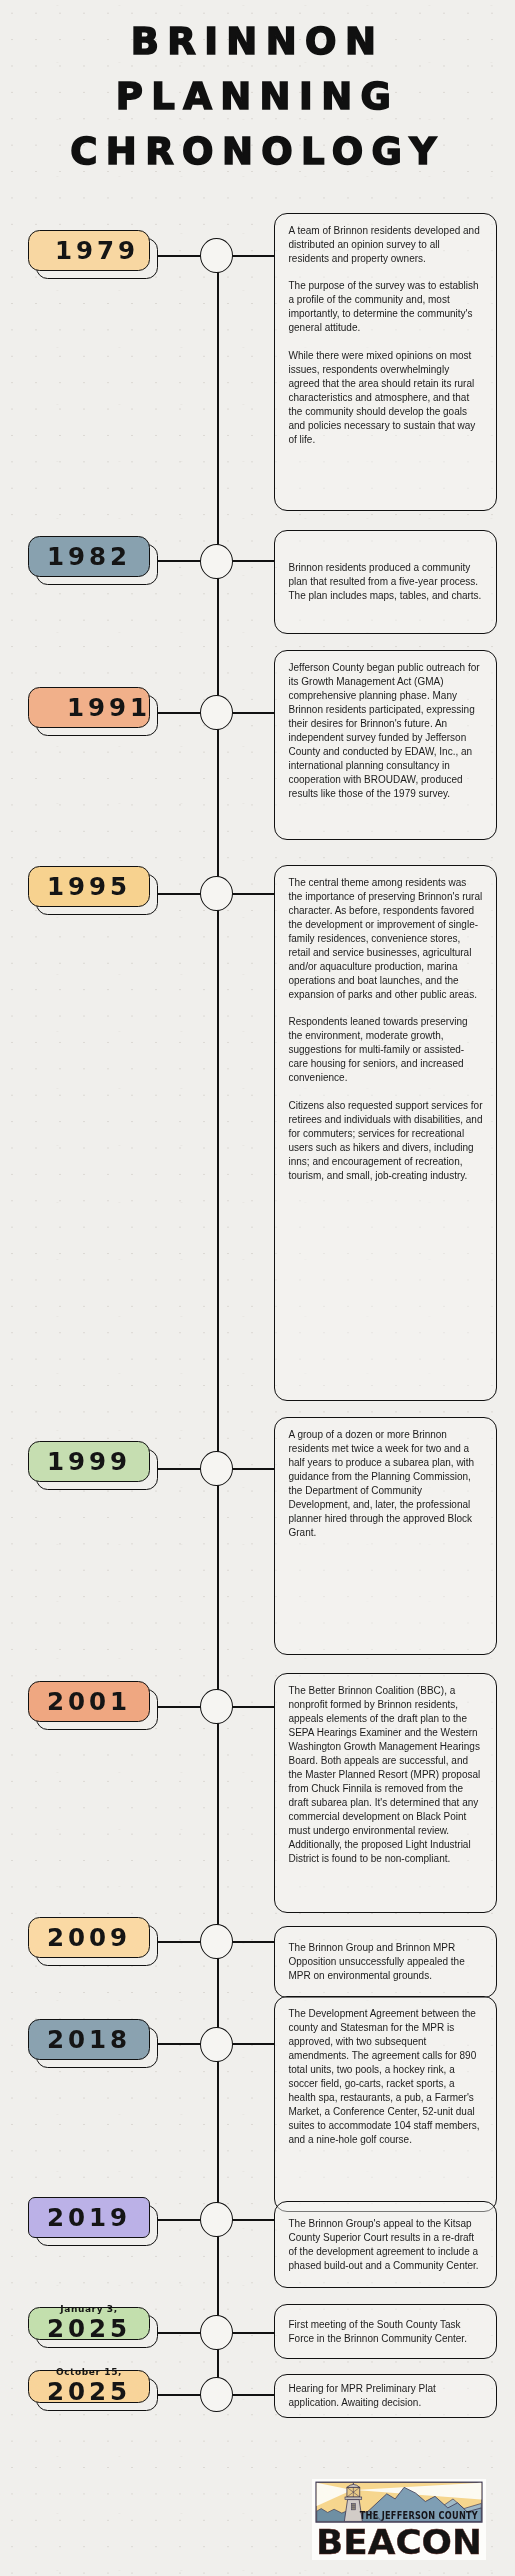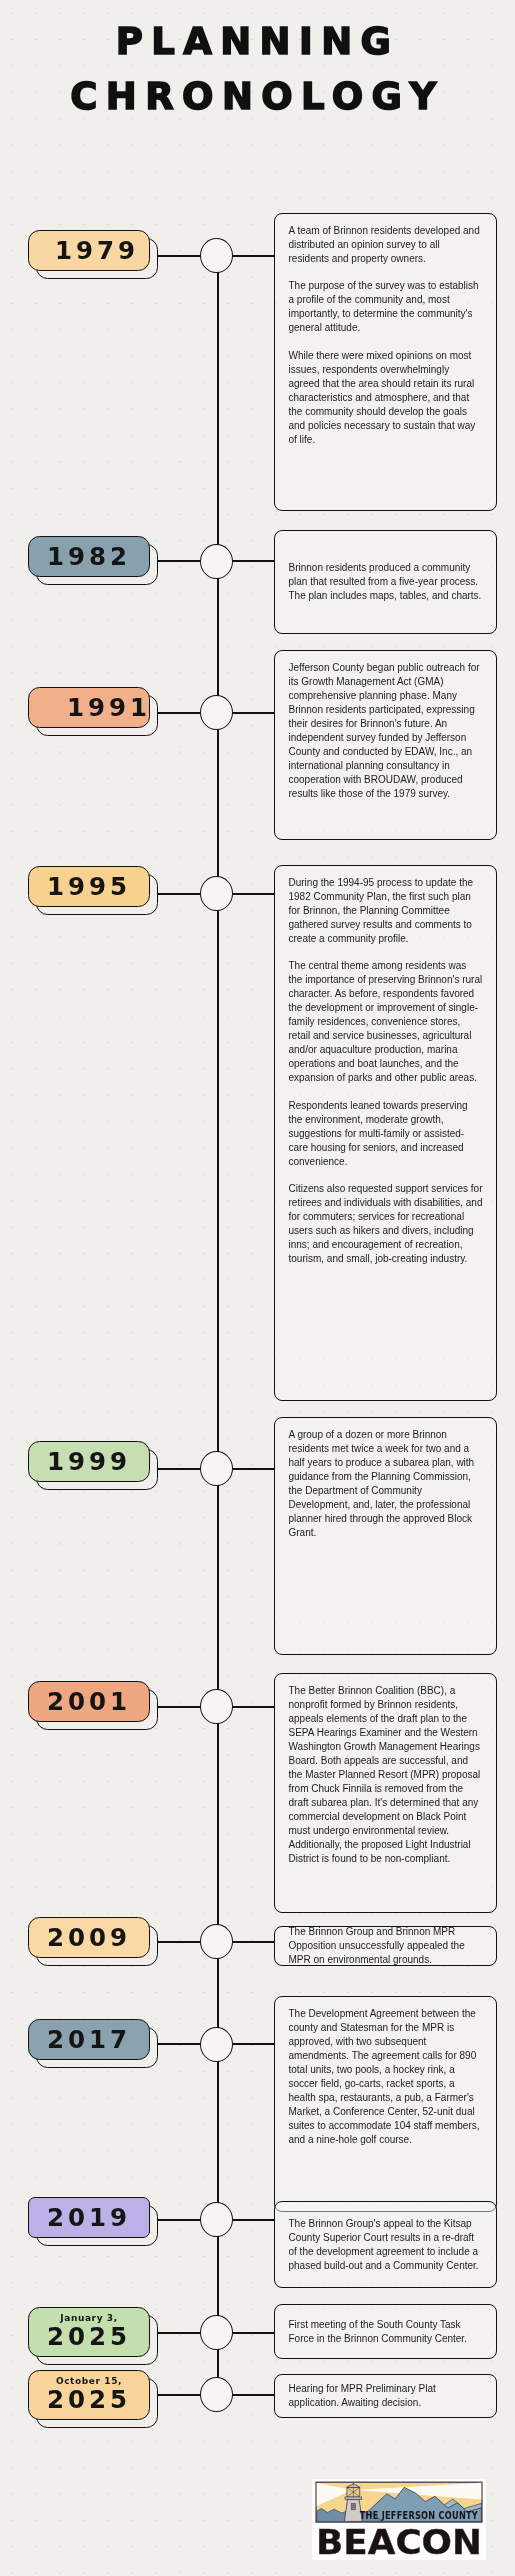--- a/index.html
+++ b/index.html
@@ -32,37 +32,38 @@
     content:"";position:absolute;left:7.7px;top:8.4px;width:100%;height:100%;
     background:#f0efec;border:1.6px solid #111;border-radius:11.6px;box-sizing:border-box;
   }
   .year-box{
     position:absolute;inset:0;border:1.6px solid #111;border-radius:11.6px;
     display:flex;flex-direction:column;align-items:center;justify-content:center;
     font-family:"DejaVu Sans","Liberation Sans",sans-serif;color:#151515;
   }
   .year-label{font-size:24.5px;font-weight:600;letter-spacing:3.9px;line-height:26px;}
   .date-label{font-size:9px;font-weight:700;letter-spacing:0.6px;line-height:9.7px;margin-bottom:0.6px;}
-  .year-wrap.tall{height:50px;}
+  .year-wrap.tall{height:33px;}
   .note{
     position:absolute;left:274px;width:223px;box-sizing:border-box;
-    border:1.6px solid #111;border-radius:8px;padding:9.7px 13.5px;
+    border:1.6px solid #111;border-radius:13px;padding:9.7px 13.5px;
     background:rgba(247,246,243,0.45);
     font-size:10px;line-height:14px;color:#1b1b1b;overflow:hidden;
     display:flex;flex-direction:column;justify-content:flex-start;
   }
   .note.center{justify-content:center;}
   .note p{margin:0;}
   .note p + p{margin-top:13.5px;}
   .logo-card{position:absolute;left:312px;top:2479px;width:174px;height:81px;background:#fdfdfb;}
 </style>
 </head>
 <body>
 
 <div class="page-title">
+  <div>BRINNON</div>
   <div>PLANNING</div>
   <div>CHRONOLOGY</div>
 </div>
 
 <div class="spine"></div>
 
 <div class="connector" style="top:255px"></div>
 <div class="year-wrap" style="top:230px">
   <div class="year-box" style="background-color: rgb(248, 215, 162); padding-left: 16px;">
     <div class="year-label">1979</div>
@@ -98,21 +99,20 @@
 </div>
 
 <div class="connector" style="top:893px"></div>
 <div class="year-wrap" style="top:866px">
   <div class="year-box" style="background-color: rgb(247, 210, 143);">
     <div class="year-label">1995</div>
   </div>
 </div>
 <div class="node" style="top:876px"></div>
 <div class="note" style="top:865px;height:536px">
-  <p>During the 1994-95 process to update the 1982 Community Plan, the first such plan for Brinnon, the Planning Committee gathered survey results and comments to create a community profile.</p>
   <p>The central theme among residents was the importance of preserving Brinnon's rural character. As before, respondents favored the development or improvement of single-family residences, convenience stores, retail and service businesses, agricultural and/or aquaculture production, marina operations and boat launches, and the expansion of parks and other public areas.</p>
   <p>Respondents leaned towards preserving the environment, moderate growth, suggestions for multi-family or assisted-care housing for seniors, and increased convenience.</p>
   <p>Citizens also requested support services for retirees and individuals with disabilities, and for commuters; services for recreational users such as hikers and divers, including inns; and encouragement of recreation, tourism, and small, job-creating industry.</p>
 </div>
 
 <div class="connector" style="top:1468px"></div>
 <div class="year-wrap" style="top:1441px">
   <div class="year-box" style="background-color: rgb(198, 222, 177);">
     <div class="year-label">1999</div>
   </div>
@@ -133,28 +133,28 @@
   <p>The Better Brinnon Coalition (BBC), a nonprofit formed by Brinnon residents, appeals elements of the draft plan to the SEPA Hearings Examiner and the Western Washington Growth Management Hearings Board. Both appeals are successful, and the Master Planned Resort (MPR) proposal from Chuck Finnila is removed from the draft subarea plan. It's determined that any commercial development on Black Point must undergo environmental review. Additionally, the proposed Light Industrial District is found to be non-compliant.</p>
 </div>
 
 <div class="connector" style="top:1941px"></div>
 <div class="year-wrap" style="top:1917px">
   <div class="year-box" style="background-color: rgb(250, 217, 164);">
     <div class="year-label">2009</div>
   </div>
 </div>
 <div class="node" style="top:1924px"></div>
-<div class="note center" style="top:1926px;height:40px">
+<div class="note center" style="top:1926px;height:72px">
   <p>The Brinnon Group and Brinnon MPR Opposition unsuccessfully appealed the MPR on environmental grounds.</p>
 </div>
 
 <div class="connector" style="top:2043px"></div>
 <div class="year-wrap" style="top:2019px">
   <div class="year-box" style="background-color: rgb(138, 162, 176);">
-    <div class="year-label">2017</div>
+    <div class="year-label">2018</div>
   </div>
 </div>
 <div class="node" style="top:2027px"></div>
 <div class="note" style="top:1996px;height:216px">
   <p>The Development Agreement between the county and Statesman for the MPR is approved, with two subsequent amendments. The agreement calls for 890 total units, two pools, a hockey rink, a soccer field, go-carts, racket sports, a health spa, restaurants, a pub, a Farmer's Market, a Conference Center, 52-unit dual suites to accommodate 104 staff members, and a nine-hole golf course.</p>
 </div>
 
 <div class="connector" style="top:2219px"></div>
 <div class="year-wrap" style="top:2197px">
   <div class="year-box" style="background-color: rgb(187, 177, 231); border-radius: 7px;">

